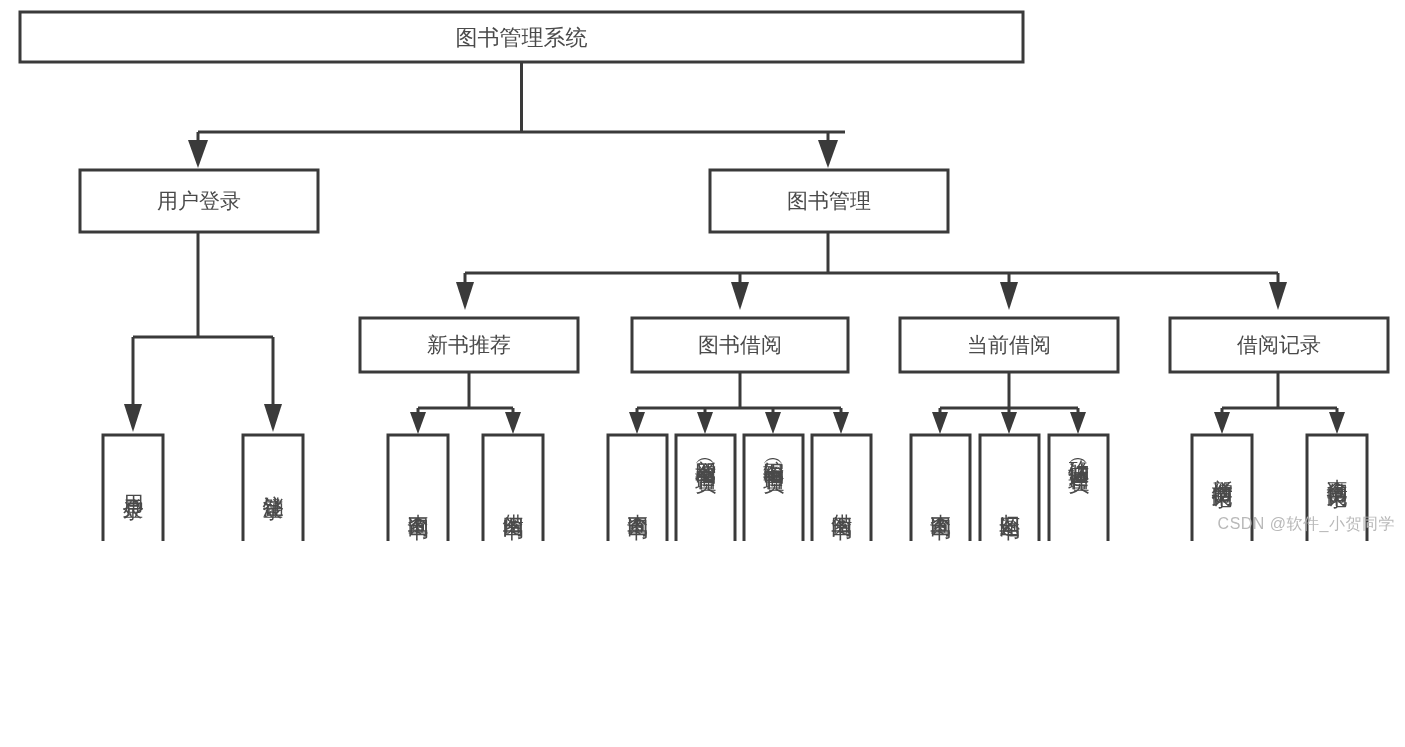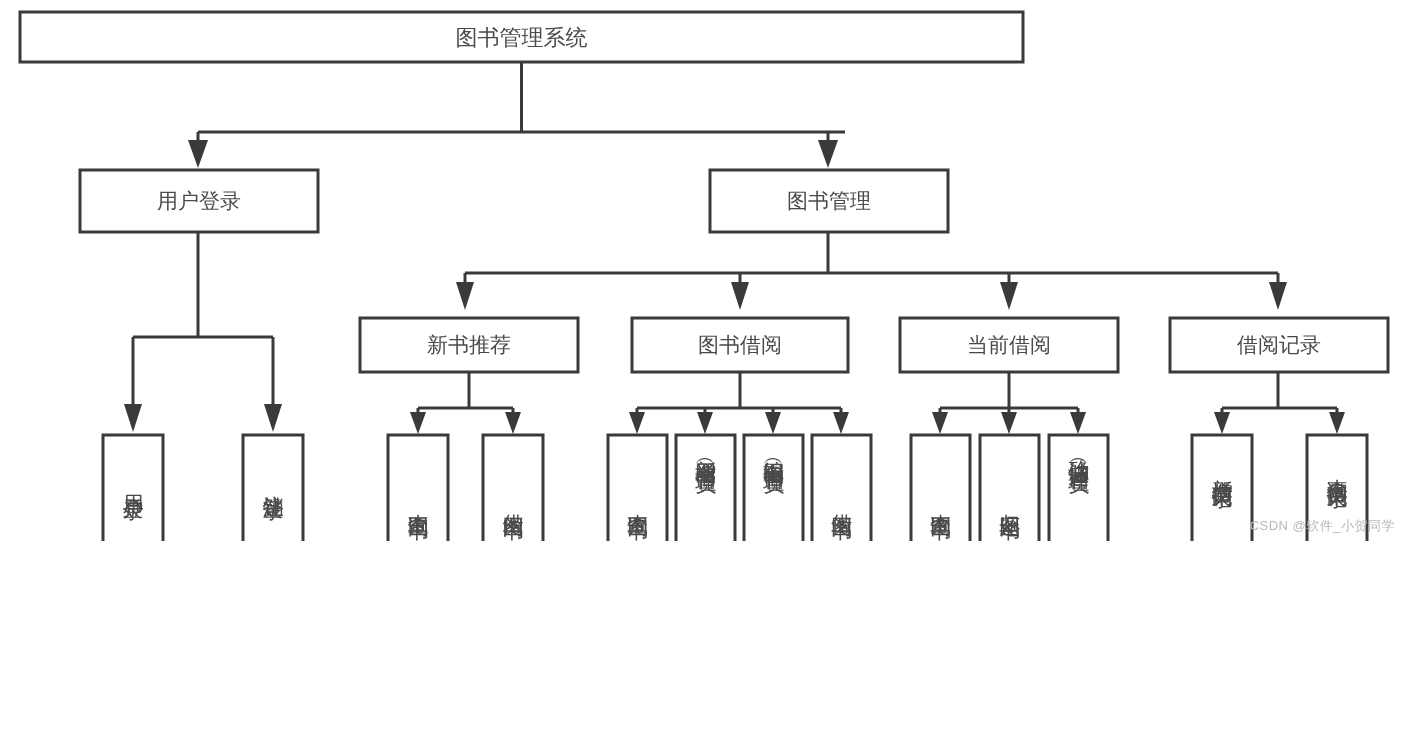--- a/index.html
+++ b/index.html
@@ -66,21 +66,21 @@
     line-height: 1.26;
     letter-spacing: 2px;
     color: #4a4a4a;
     white-space: nowrap;
   }
   .watermark {
     position: absolute;
     right: 10px;
     bottom: 6px;
     font-family: "Liberation Sans", "DejaVu Sans", sans-serif;
-    font-size: 13px;
+    font-size: 16px;
     color: #b9b9b9;
     letter-spacing: 0.5px;
     white-space: nowrap;
     pointer-events: none;
   }
 </style>
 </head>
 <body>
 
 <div id="diagram-root">

